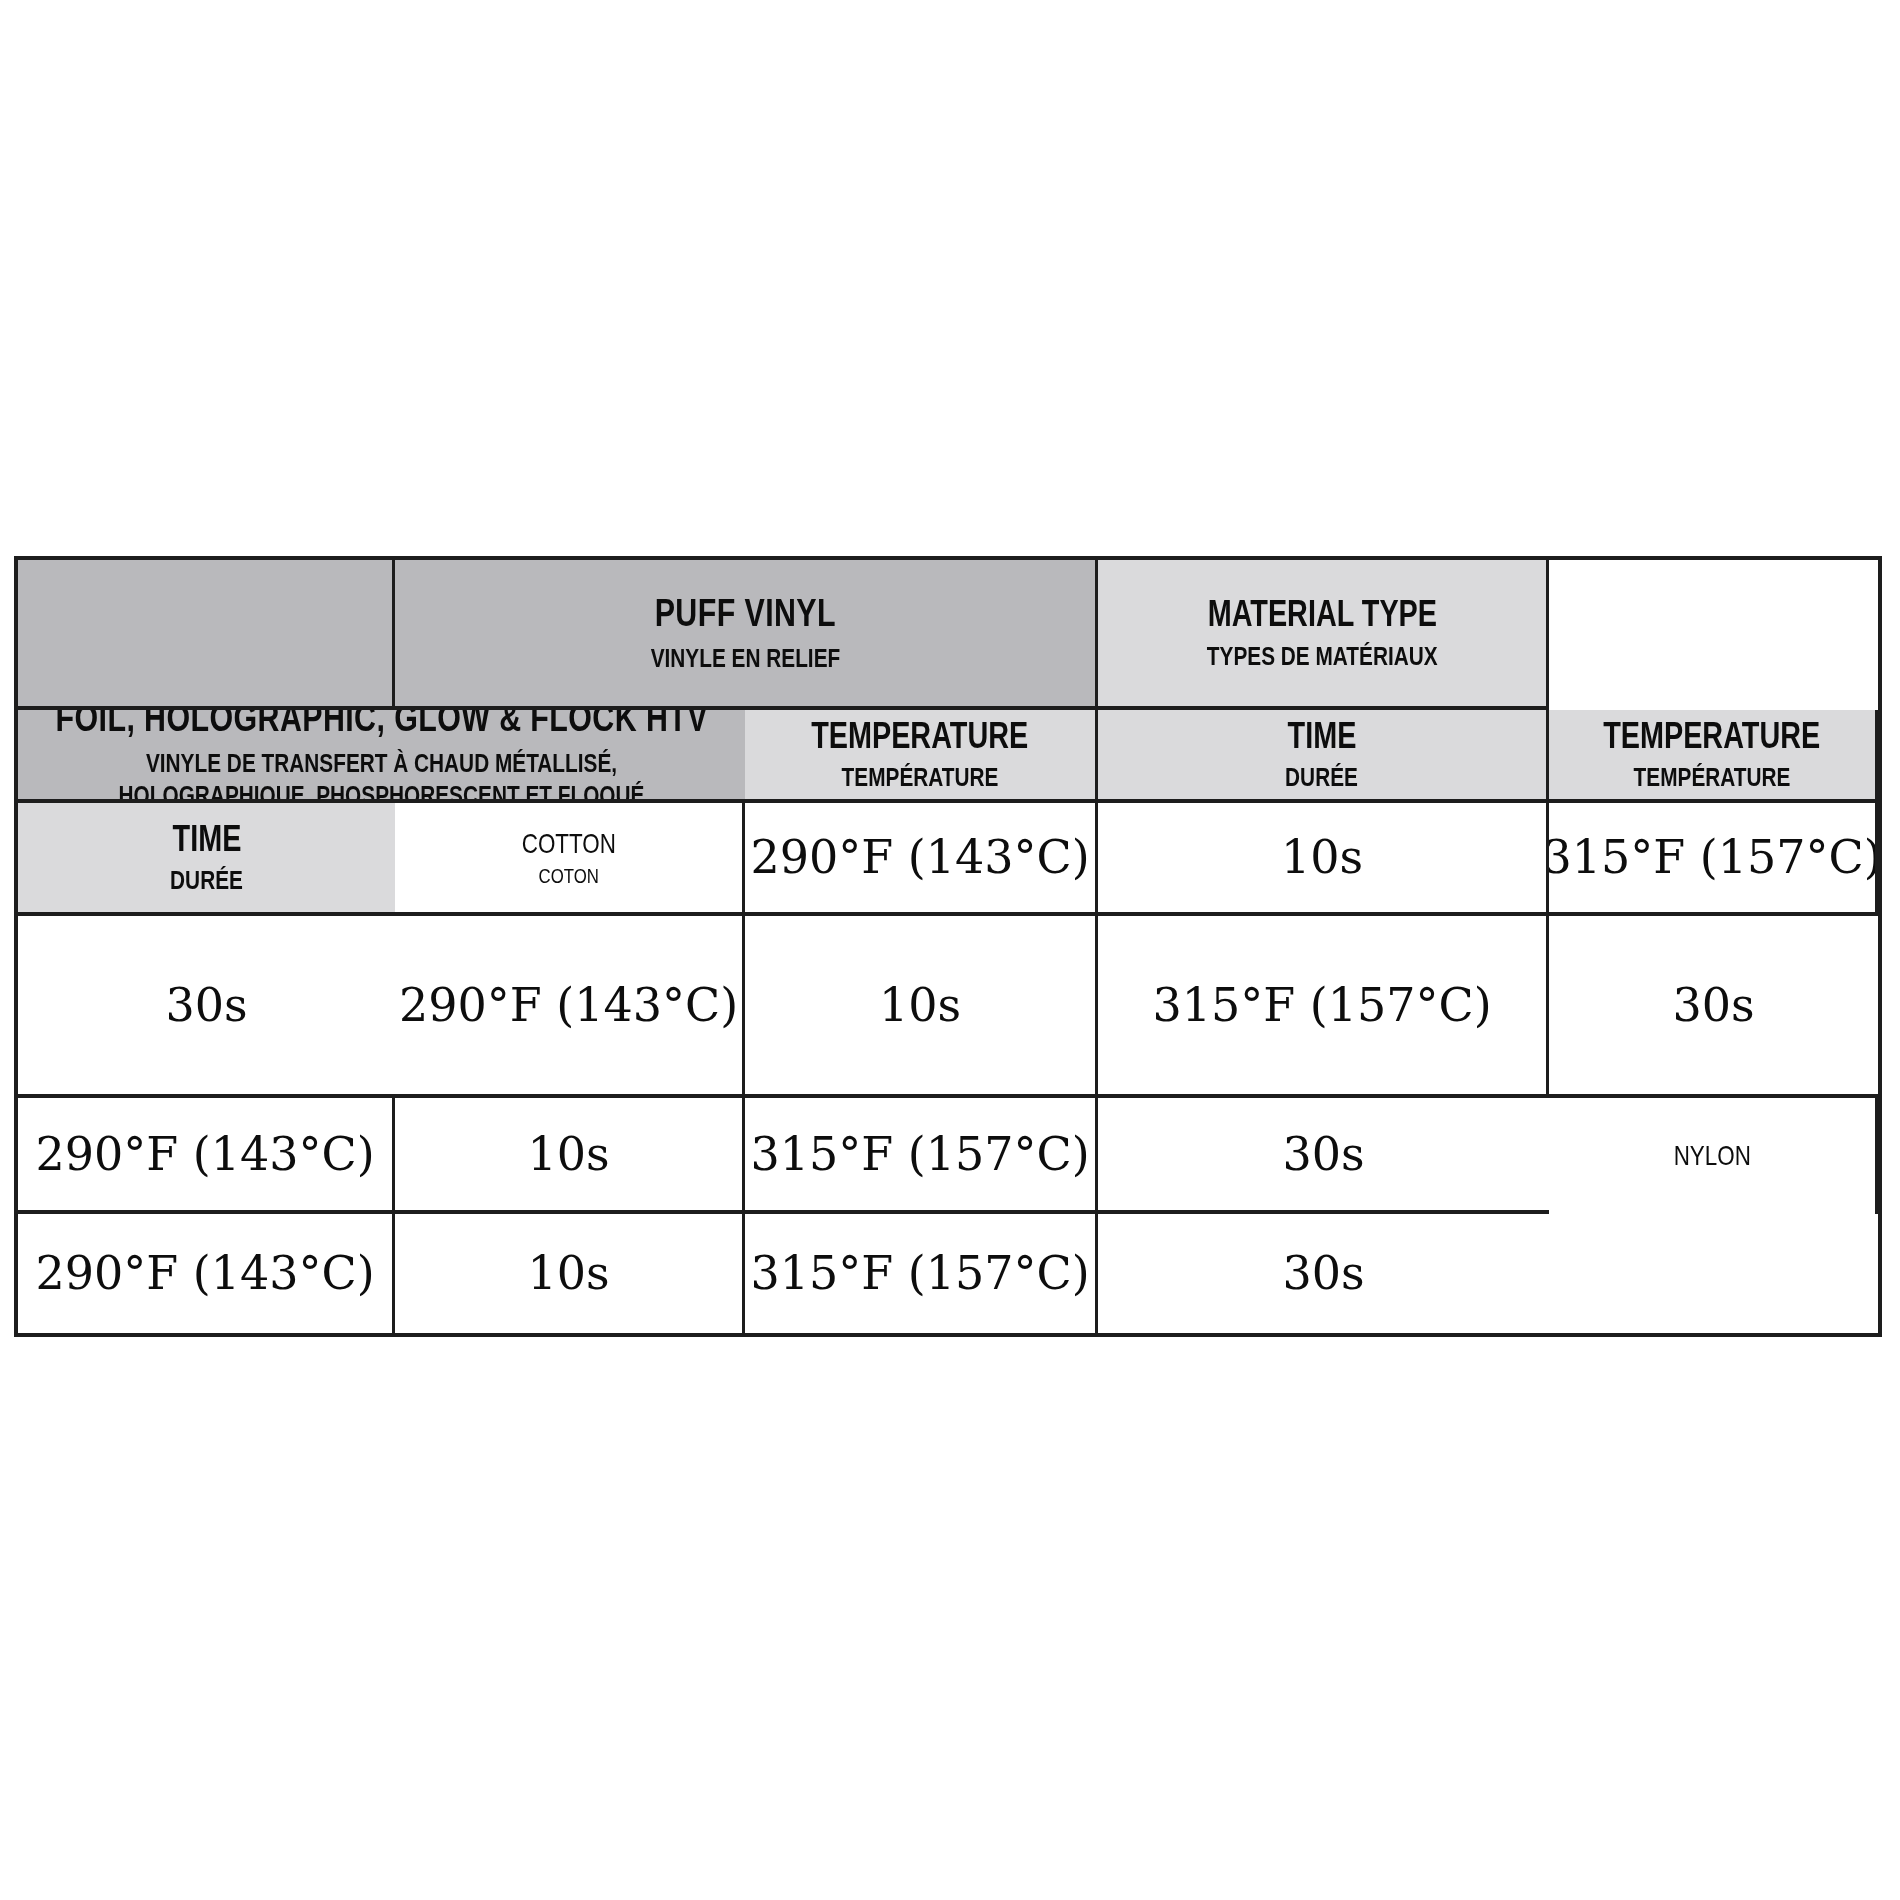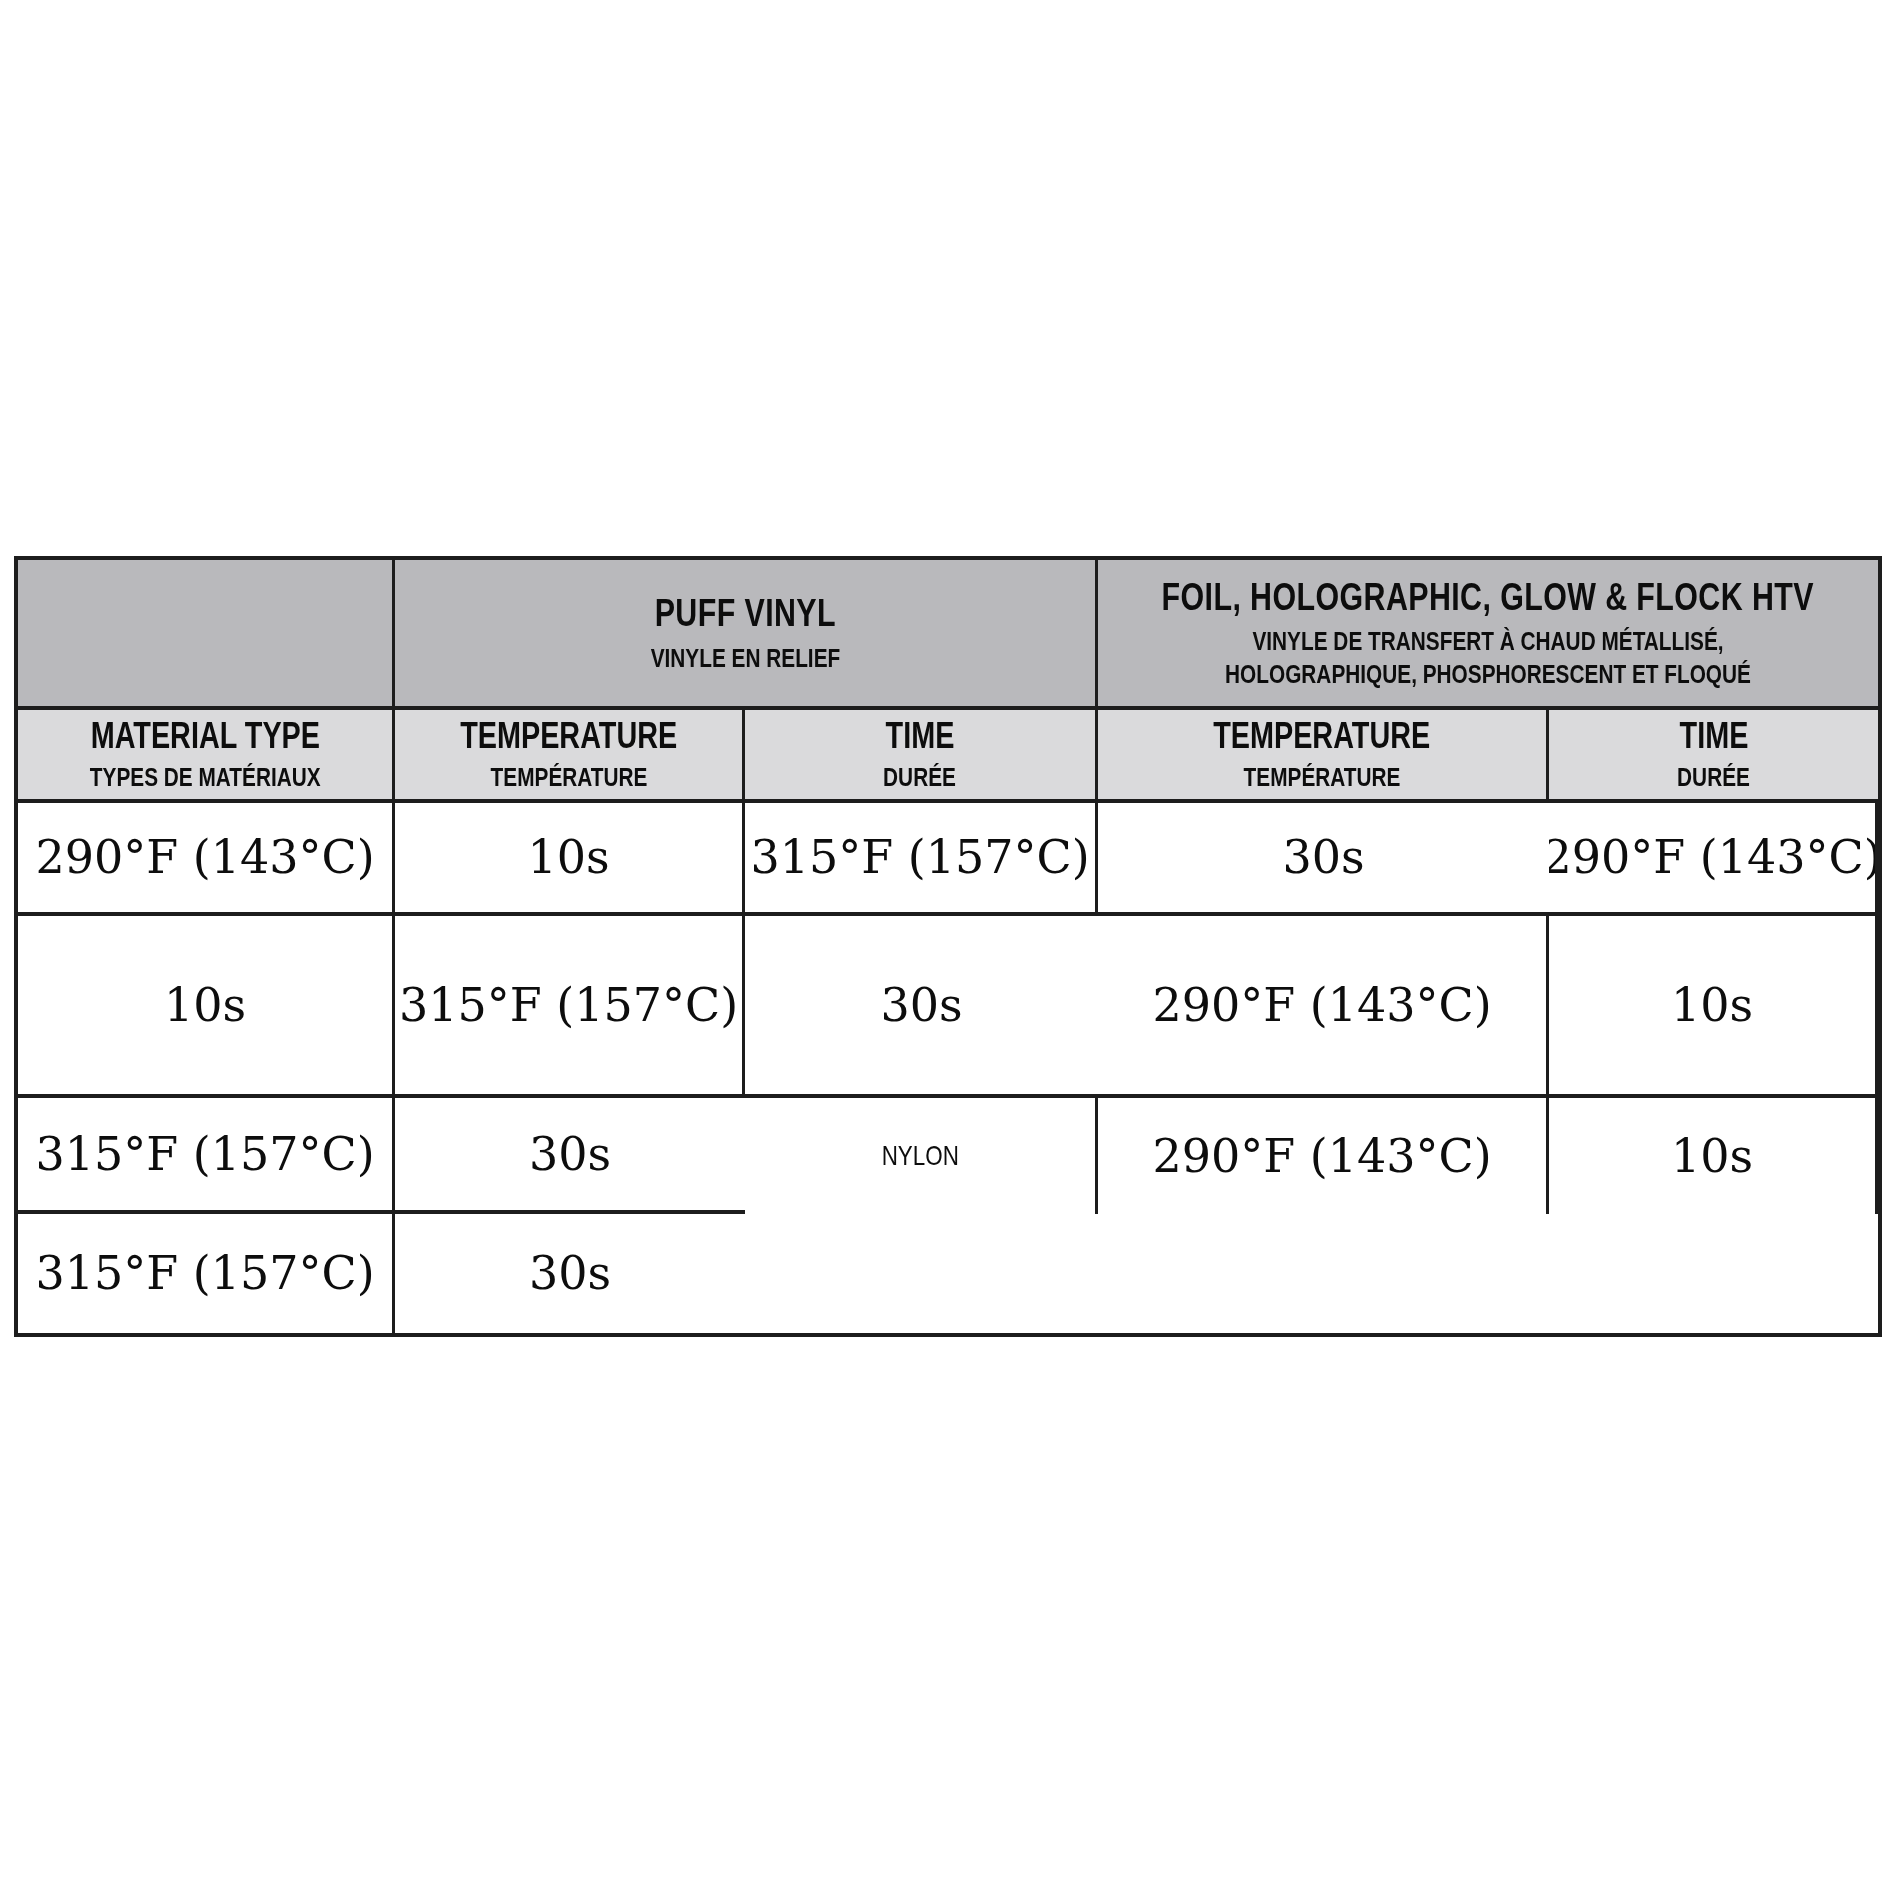--- a/index.html
+++ b/index.html
@@ -66,46 +66,50 @@
 <body>
 
 <div class="canvas">
   <div class="tbl">
 
     <div class="c ghead"></div>
     <div class="c ghead span2">
       <span class="gt cond" data-bind="table.group_header.puff.title">PUFF VINYL</span>
       <span class="gs cond" data-bind="table.group_header.puff.subtitle">VINYLE EN RELIEF</span>
     </div>
+    <div class="c chead">
+      <span class="ht cond" data-bind="table.column_header.material.en">MATERIAL TYPE</span>
+      <span class="hs cond" data-bind="table.column_header.material.fr">TYPES DE MATÉRIAUX</span>
+    </div>
+
     <div class="c ghead span2 lastcol">
       <span class="gt cond" data-bind="table.group_header.foil.title">FOIL, HOLOGRAPHIC, GLOW &amp; FLOCK HTV</span>
       <span class="gs cond wrap" data-bind="table.group_header.foil.subtitle">VINYLE DE TRANSFERT À CHAUD MÉTALLISÉ, HOLOGRAPHIQUE, PHOSPHORESCENT ET FLOQUÉ</span>
-    </div>
-
-    <div class="c chead">
-      <span class="ht cond" data-bind="table.column_header.material.en">MATERIAL TYPE</span>
-      <span class="hs cond" data-bind="table.column_header.material.fr">TYPES DE MATÉRIAUX</span>
     </div>
     <div class="c chead">
       <span class="ht cond" data-bind="table.column_header.puff_temperature.en">TEMPERATURE</span>
       <span class="hs cond" data-bind="table.column_header.puff_temperature.fr">TEMPÉRATURE</span>
     </div>
     <div class="c chead">
       <span class="ht cond" data-bind="table.column_header.puff_time.en">TIME</span>
       <span class="hs cond" data-bind="table.column_header.puff_time.fr">DURÉE</span>
     </div>
     <div class="c chead">
       <span class="ht cond" data-bind="table.column_header.foil_temperature.en">TEMPERATURE</span>
       <span class="hs cond" data-bind="table.column_header.foil_temperature.fr">TEMPÉRATURE</span>
     </div>
     <div class="c chead lastcol">
       <span class="ht cond" data-bind="table.column_header.foil_time.en">TIME</span>
       <span class="hs cond" data-bind="table.column_header.foil_time.fr">DURÉE</span>
     </div>
 
+    <div class="c">
+      <span class="mt cond" data-bind="table.rows.0.material_en">COTTON</span>
+      <span class="ms cond" data-bind="table.rows.0.material_fr">COTON</span>
+    </div>
     <div class="c">
       <span class="val" data-bind="table.rows.0.puff_temperature">290°F (143°C)</span>
     </div>
     <div class="c">
       <span class="val" data-bind="table.rows.0.puff_time">10s</span>
     </div>
     <div class="c">
       <span class="val" data-bind="table.rows.0.foil_temperature">315°F (157°C)</span>
     </div>
     <div class="c lastcol">

